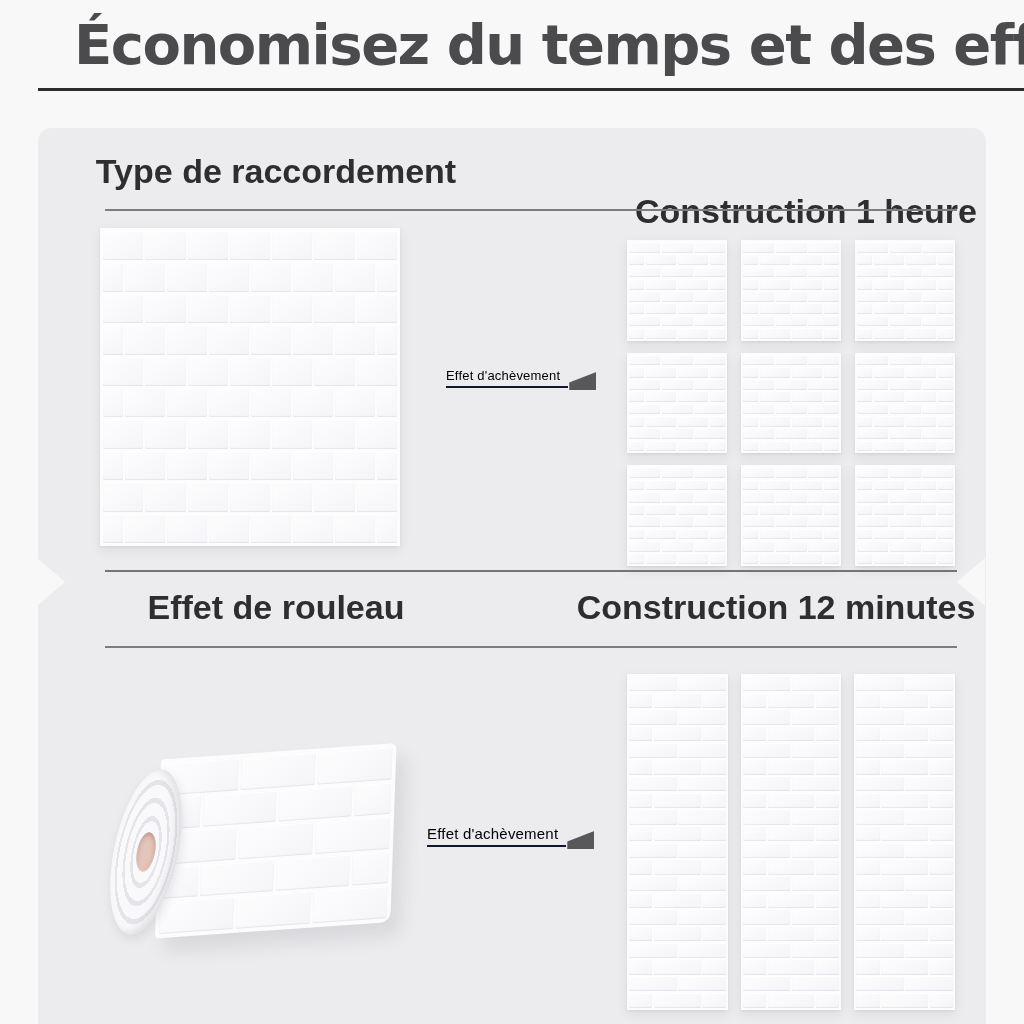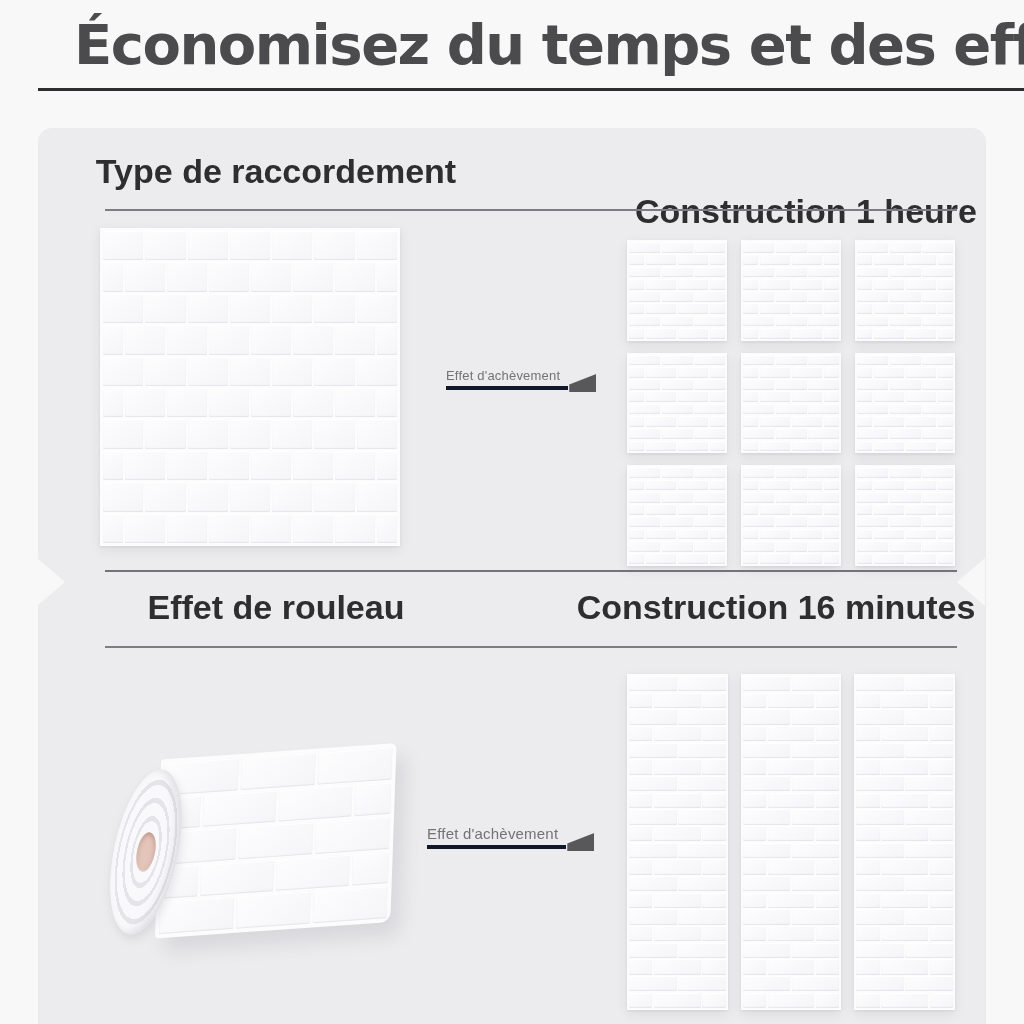--- a/index.html
+++ b/index.html
@@ -97,22 +97,22 @@
   .roll-core {
     position:absolute; left:50%; top:50%; transform:translate(-50%,-50%);
     width:18px; height:40px; border-radius:50%;
     background:#e4c5ba;
     box-shadow:inset 0 2px 5px rgba(125,75,62,.4), inset 0 -1px 2px rgba(255,255,255,.6);
   }
 
   
   .arrow-label { position:absolute; display:flex; align-items:flex-end; }
   .arrow-label .text {
-    font-size:13px; color:#737373; letter-spacing:.2px;
-    border-bottom:4px solid #0f172a; padding:0 8px 3px 0;
+    font-size:13px; color:#000000; letter-spacing:.2px;
+    border-bottom:2px solid #0f172a; padding:0 8px 3px 0;
   }
   .arrow-label.lg .text { font-size:15px; }
   .arrow-label .tri {
     width:27px; height:18px; background:#58585b; margin-left:1px; margin-bottom:-2px;
     clip-path:polygon(0 58%, 100% 0, 100% 100%, 0 100%);
   }
   #label1 { left:446px; top:368px; }
   #label2 { left:427px; top:825px; }
 </style>
 </head>
@@ -645,21 +645,21 @@
         <div class="brick half"></div>
       </div>
     </div>
 </div>
 
 <div class="rule" id="divider"></div>
 <div class="notch" id="notch-left"></div>
 <div class="notch" id="notch-right"></div>
 
 <div class="heading" id="h2l">Effet de rouleau</div>
-<div class="heading" id="h2r">Construction 16 minutes</div>
+<div class="heading" id="h2r">Construction 12 minutes</div>
 <div class="rule" id="rule2"></div>
 
 <div id="roll">
   <div class="roll-sheet">
       <div class="brick-row">
         <div class="brick"></div>
         <div class="brick"></div>
         <div class="brick"></div>
       </div>
       <div class="brick-row">

